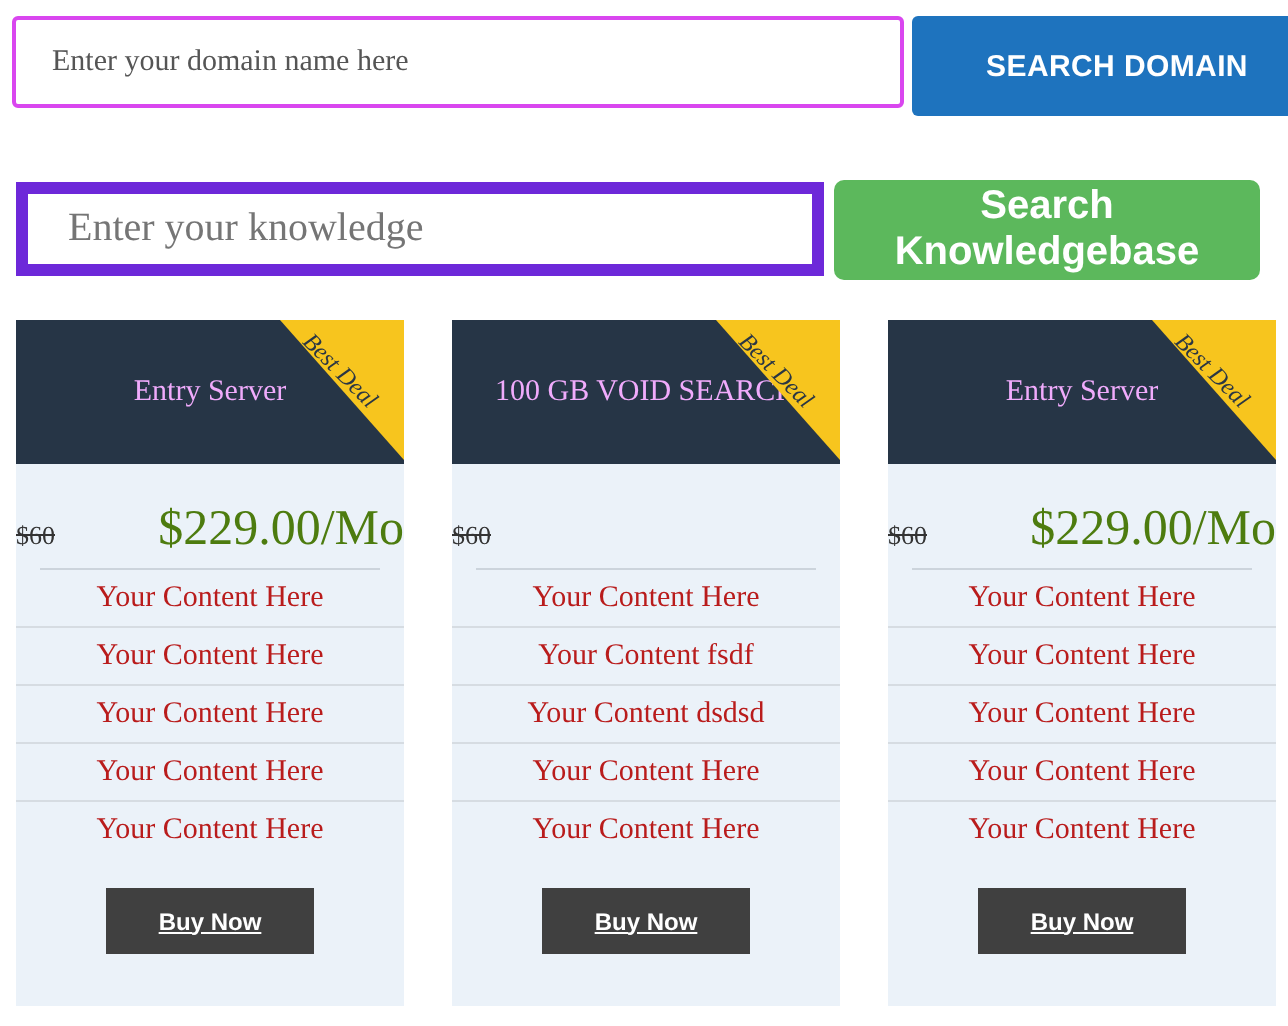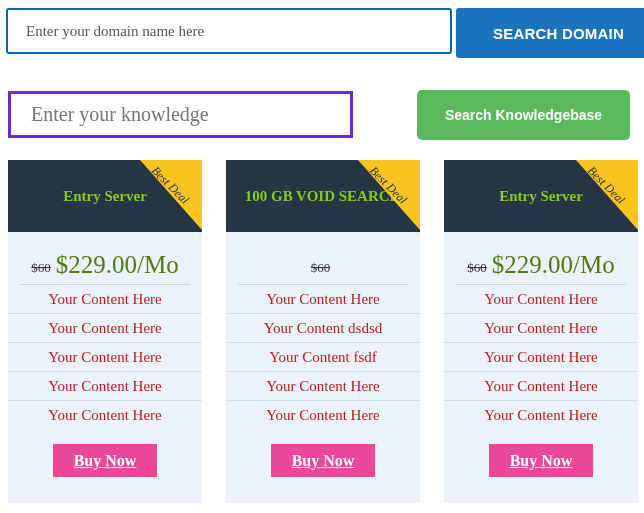--- a/index.html
+++ b/index.html
@@ -5,97 +5,97 @@
   * { margin:0; padding:0; box-sizing:border-box; }
   html,body { background:#ffffff; }
   #page {
     position:relative; width:644px; height:513px; background:#ffffff;
     font-family:"Liberation Sans", sans-serif; overflow:hidden;
   }
 
   
   .domain-input {
     position:absolute; left:6px; top:8px; width:446px; height:46px;
-    border:2px solid #0369a1; border-radius:3px; background:#fff;
+    border:2px solid #d946ef; border-radius:3px; background:#fff;
     font-family:"Liberation Serif", serif; font-size:15px; color:#444;
     padding:0 0 0 18px; outline:none;
   }
   .domain-input::placeholder { color:#555; opacity:1; }
   .domain-btn {
     position:absolute; left:456px; top:8px; width:205px; height:50px;
     background:#1e73be; color:#ffffff; border:none; border-radius:3px;
     font-family:"Liberation Sans", sans-serif; font-weight:bold; font-size:15px;
     letter-spacing:0.2px; cursor:pointer;
   }
   .kb-input {
-    position:absolute; left:8px; top:91px; width:345px; height:47px;
-    border:3px solid #6d28d9; background:#fff;
+    position:absolute; left:8px; top:91px; width:404px; height:47px;
+    border:6px solid #6d28d9; background:#fff;
     font-family:"Liberation Serif", serif; font-size:20px; color:#666;
     padding:0 0 0 20px; outline:none;
   }
   .kb-input::placeholder { color:#757575; opacity:1; }
   .kb-btn {
     position:absolute; left:417px; top:90px; width:213px; height:50px;
     background:#5cb85c; color:#ffffff; border:none; border-radius:5px;
-    font-family:"Liberation Sans", sans-serif; font-weight:bold; font-size:14px;
+    font-family:"Liberation Sans", sans-serif; font-weight:bold; font-size:20px;
     cursor:pointer;
   }
 
   
   .card {
     position:absolute; top:160px; width:194px; height:343px;
     background:#ebf2f9;
   }
   .card-1 { left:8px; }
   .card-2 { left:226px; }
   .card-3 { left:444px; }
 
   .card-header {
     position:relative; height:72px; background:#263546;
     display:flex; align-items:center; justify-content:center; overflow:hidden;
   }
   .card-title {
-    color:#84cc16; font-family:"Liberation Serif", serif; font-weight:bold;
+    color:#f0abfc; font-family:"Liberation Serif", serif; font-weight:normal;
     font-size:15px; white-space:nowrap; z-index:1;
   }
   .ribbon-tri {
     position:absolute; top:0; right:0; width:0; height:0; z-index:2;
     border-top:70px solid #f7c51e; border-left:62px solid transparent;
   }
   .ribbon-label {
     position:absolute; top:18px; right:-10px; width:84px; z-index:3;
     transform:rotate(45deg); text-align:center;
     font-family:"Liberation Serif", serif; font-style:italic; font-size:12px;
     color:#2a3644;
   }
 
   .price-row {
-    height:52px; display:flex; align-items:center; justify-content:center;
+    height:52px; display:flex; align-items:center; justify-content:space-between;
     padding-top:13px;
   }
   .old-price {
     font-family:"Liberation Serif", serif; font-size:13px; color:#333;
     text-decoration:line-through; margin-right:5px; position:relative; top:3px;
   }
   .new-price {
     font-family:"Liberation Serif", serif; font-size:25px; color:#4d7c0f;
   }
   .price-divider { border-bottom:1px solid #ccd4dc; margin:0 12px; }
 
   .feature-row {
     height:29px; display:flex; align-items:center; justify-content:center;
     font-family:"Liberation Serif", serif; font-size:15px; color:#b91c1c;
     border-bottom:1px solid #d6dce2;
   }
   .feature-row:last-of-type { border-bottom:none; }
 
   .buy-btn {
     display:block; margin:14px auto 0 auto; width:104px; height:33px;
-    background:#ec4899; border:none; cursor:pointer;
-    font-family:Liberation Serif, serif; font-weight:bold; font-size:16px;
+    background:#404040; border:none; cursor:pointer;
+    font-family:Liberation Sans, sans-serif; font-weight:bold; font-size:12px;
     color:#ffffff; text-decoration:underline;
   }
 </style>
 </head>
 <body>
 
 <div id="page">
 
   <input class="domain-input" type="text" placeholder="Enter your domain name here" style="">
   <button class="domain-btn">SEARCH DOMAIN</button>
@@ -126,22 +126,22 @@
     <div class="card-header">
       <span class="card-title">100 GB VOID SEARCH</span>
       <span class="ribbon-tri"></span>
       <span class="ribbon-label">Best Deal</span>
     </div>
     <div class="price-row">
       <span class="old-price">$60</span>
     </div>
     <div class="price-divider"></div>
     <div class="feature-row">Your Content Here</div>
+    <div class="feature-row">Your Content fsdf</div>
     <div class="feature-row">Your Content dsdsd</div>
-    <div class="feature-row">Your Content fsdf</div>
     <div class="feature-row">Your Content Here</div>
     <div class="feature-row">Your Content Here</div>
     <button class="buy-btn">Buy Now</button>
   </div>
 
   <div class="card card-3">
     <div class="card-header">
       <span class="card-title">Entry Server</span>
       <span class="ribbon-tri"></span>
       <span class="ribbon-label">Best Deal</span>

